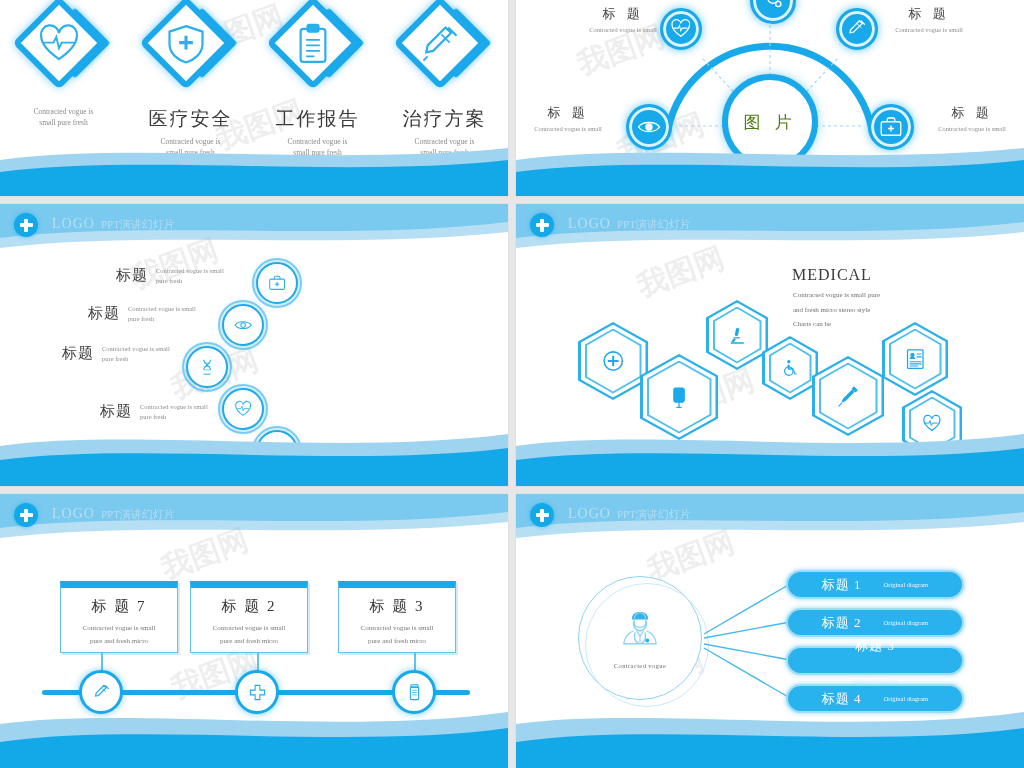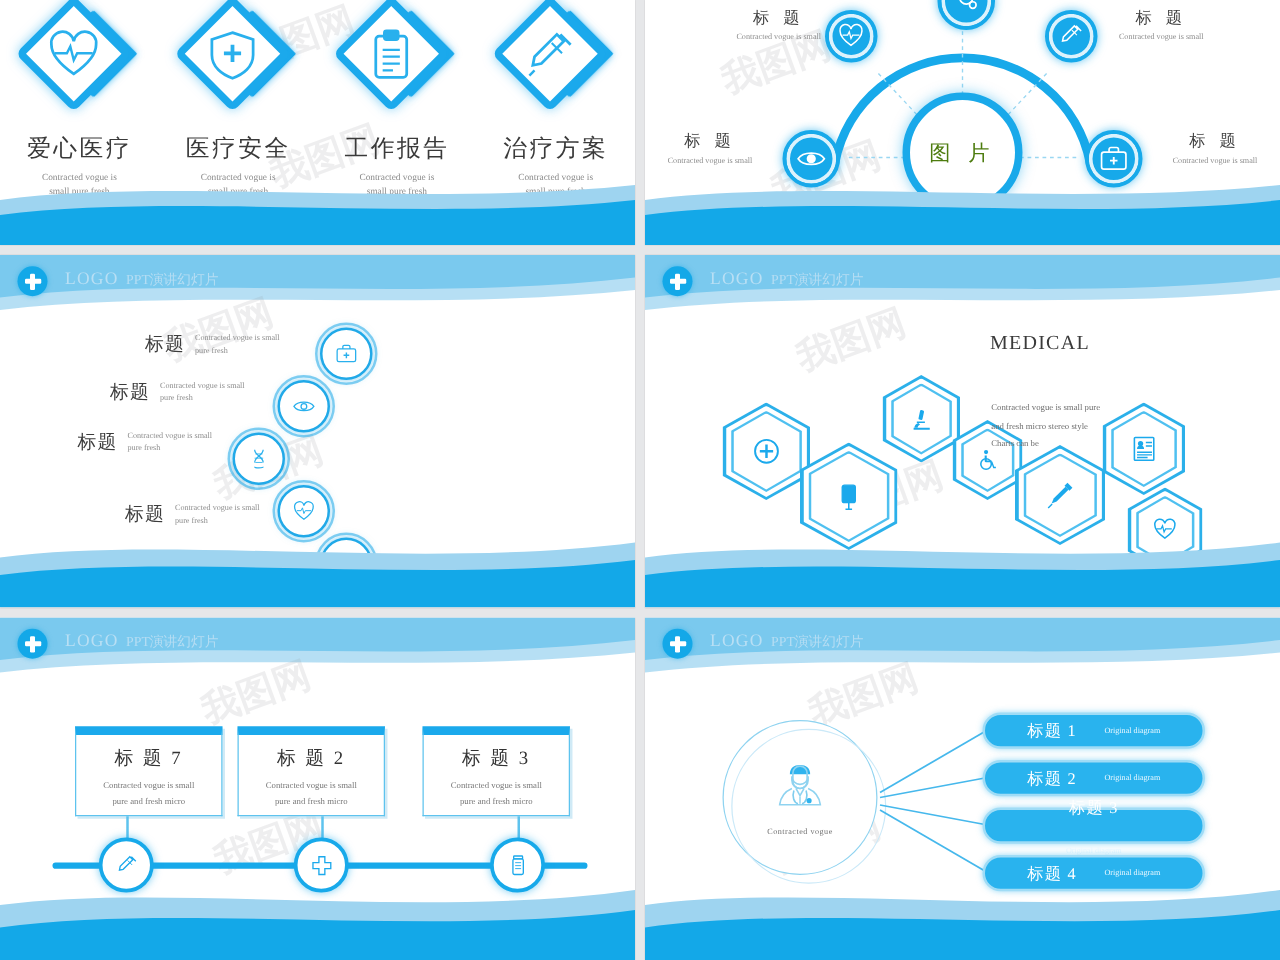--- a/index.html
+++ b/index.html
@@ -136,21 +136,21 @@
     clip-path:polygon(50% 0%,100% 25%,100% 75%,50% 100%,0% 75%,0% 25%);
     background:#4fc0f0;
   }
   .hex .inner3{
     position:absolute; left:6px; top:6px; right:6px; bottom:6px;
     clip-path:polygon(50% 0%,100% 25%,100% 75%,50% 100%,0% 75%,0% 25%);
     background:#fff; display:flex; align-items:center; justify-content:center;
   }
   .hex svg{ width:46%; height:46%; position:relative; z-index:3; }
   .med-title{ position:absolute; left:276px; top:62px; font-size:16px; color:#3b3b3b; letter-spacing:1px; font-family:"Liberation Serif", serif; }
-  .med-body{ position:absolute; left:277px; top:84px; width:130px; font-size:7px; color:#6f6f6f; line-height:2.1; font-family:"Liberation Serif", serif;margin-top:31px; }
+  .med-body{ position:absolute; left:277px; top:84px; width:130px; font-size:7px; color:#6f6f6f; line-height:2.1; font-family:"Liberation Serif", serif; }
 
   
   .card{
     position:absolute; width:118px; height:72px; background:#fff;
     border:1px solid #5ec3ee; border-top:7px solid #1ba9ec;
     box-shadow:2px 2px 0 rgba(120,195,230,.35);
     text-align:center; padding-top:9px;
   }
   .card .ct{ font-size:15px; color:#333; letter-spacing:2px; font-family:"Liberation Serif", serif; }
   .card .cd{ font-size:7px; color:#787878; line-height:1.8; margin-top:6px; font-family:"Liberation Serif", serif; }
@@ -200,21 +200,20 @@
         <div class="dia-wrap">
           <div class="dia-arrow"></div>
           <div class="dia-box"></div>
           <div class="dia-icon">
             <svg viewBox="0 0 32 32" fill="none" stroke="#29b0ed" stroke-width="1.6">
               <path d="M16 27 C6 20 3 14 3 10 A6.5 6.5 0 0 1 16 8 A6.5 6.5 0 0 1 29 10 C29 14 26 20 16 27Z"></path>
               <path d="M5 15h7l2-4 2 8 2-4h9" stroke-width="1.4"></path>
             </svg>
           </div>
         </div>
-        <div class="dia-title">爱心医疗</div>
         <div class="dia-sub">
           <span>Contracted vogue is</span><br>
           <span>small pure fresh</span>
         </div>
       </div>
 
       <div class="dia-item">
         <div class="dia-wrap">
           <div class="dia-arrow"></div>
           <div class="dia-box"></div>

